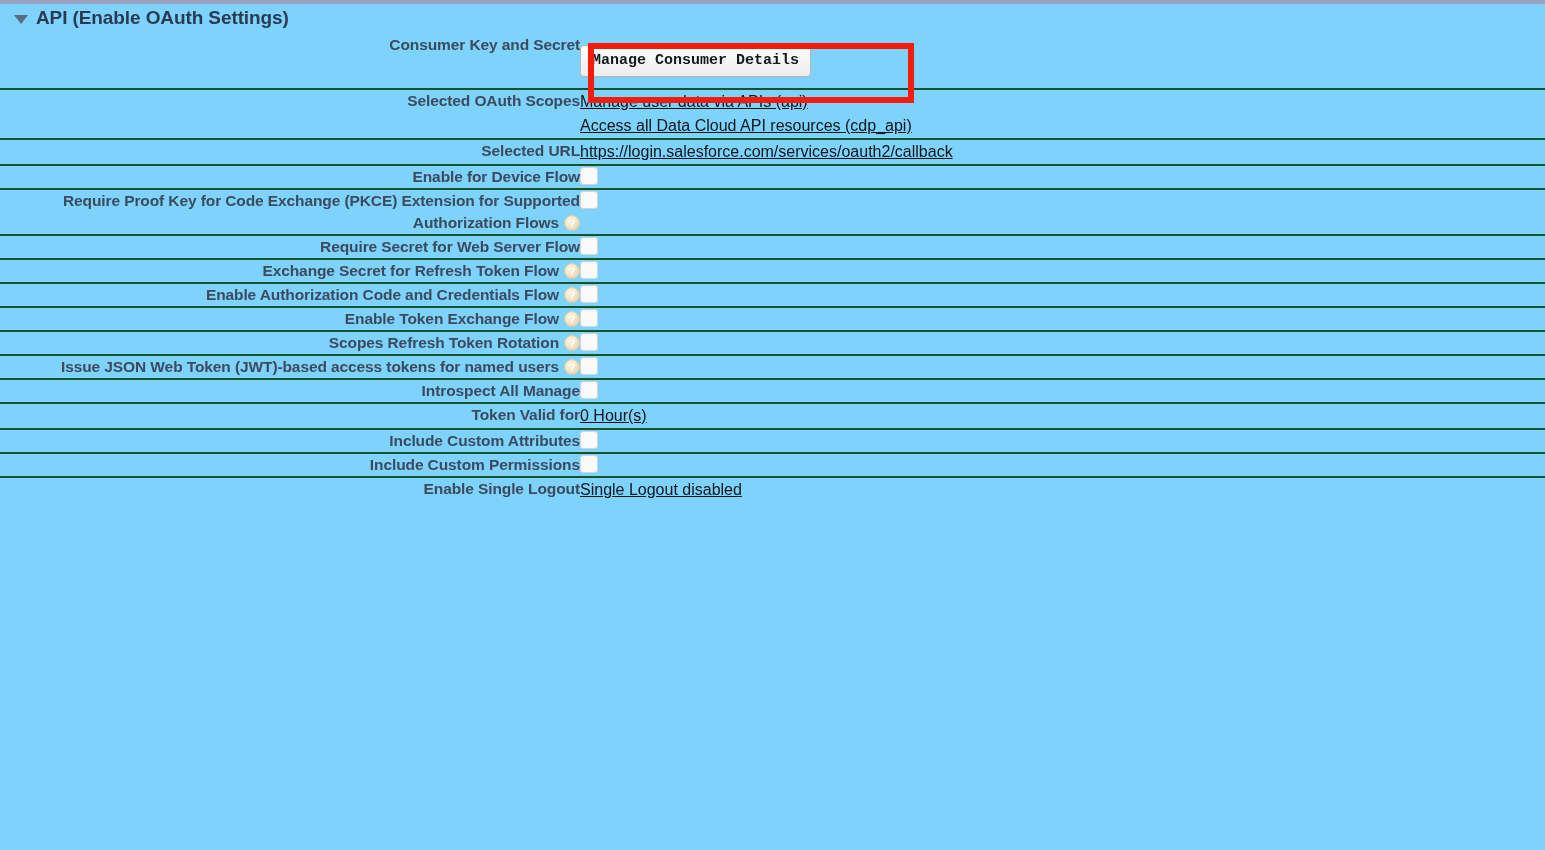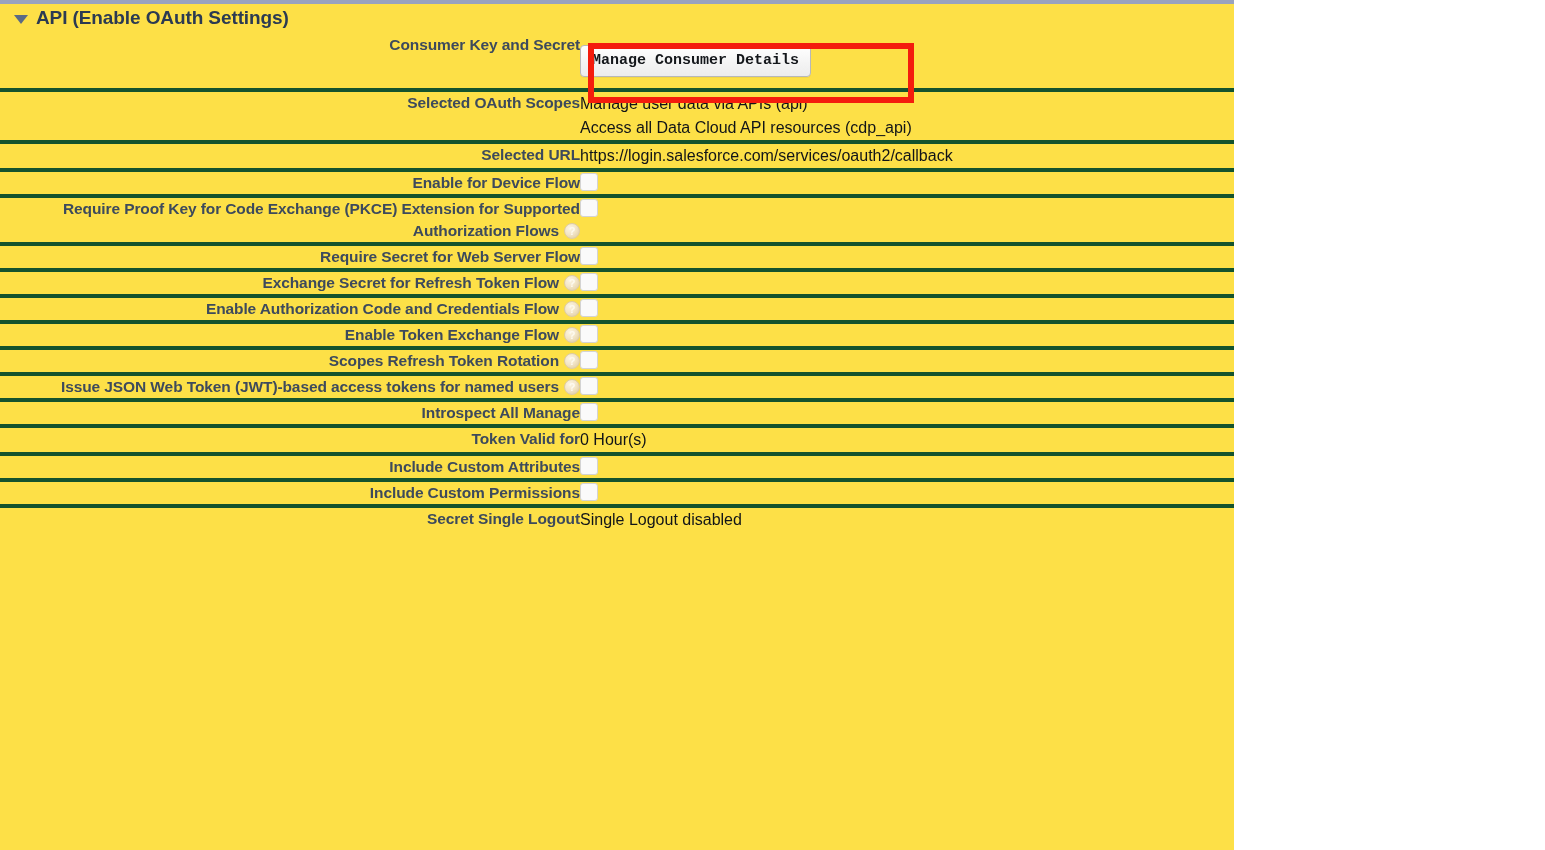--- a/index.html
+++ b/index.html
@@ -11,23 +11,23 @@
   body {
     width: 1545px;
     height: 850px;
     font-family: "Liberation Sans", sans-serif;
     -webkit-font-smoothing: antialiased;
     overflow: hidden;
   }
 
   .page {
     position: relative;
-    width: 1234px;
+    width: 1545px;
     height: 850px;
-    background: #fde047;
+    background: #7dd3fc;
   }
 
   
   .top-rule {
     height: 4px;
     background: #99a3bf;
     width: 100%;
   }
 
   
@@ -56,21 +56,21 @@
     white-space: nowrap;
   }
 
   
   .detail-table {
     width: 100%;
     border-collapse: collapse;
     table-layout: fixed;
   }
   .detail-table tr {
-    border-bottom: 4px solid #14532d;
+    border-bottom: 2px solid #14532d;
   }
   .detail-table tr.no-border {
     border-bottom: none;
   }
   .detail-table td {
     vertical-align: top;
     padding: 0;
   }
 
   .col-spacer { width: 10px; }
@@ -117,21 +117,21 @@
   }
 
   .value-cell {
     padding: 12px 0 12px 33px;
     font-size: 16px;
     color: #111418;
     line-height: 24px;
     font-weight: normal;
   }
   .value-cell.tight { padding-top: 11px; padding-bottom: 11px; }
-  .value-line { display: block; white-space: nowrap; }
+  .value-line { display: block; white-space: nowrap; text-decoration: underline; }
 
   
   .checkbox-cell {
     padding: 12px 0 12px 33px;
   }
   .cbx {
     display: inline-block;
     width: 18px;
     height: 18px;
     border: 1px solid #d3d3d3;
@@ -283,21 +283,21 @@
           <td class="label-cell"><span class="label-inner">Include Custom Attributes</span></td>
           <td class="checkbox-cell"><span class="cbx"></span></td>
         </tr>
         <tr>
           <td></td>
           <td class="label-cell"><span class="label-inner">Include Custom Permissions</span></td>
           <td class="checkbox-cell"><span class="cbx"></span></td>
         </tr>
         <tr class="no-border">
           <td></td>
-          <td class="label-cell"><span class="label-inner">Secret Single Logout</span></td>
+          <td class="label-cell"><span class="label-inner">Enable Single Logout</span></td>
           <td class="value-cell">
             <span class="value-line">Single Logout disabled</span>
           </td>
         </tr>
       </tbody>
   </table>
 
   <div class="highlight-box"></div>
 
 </div>

